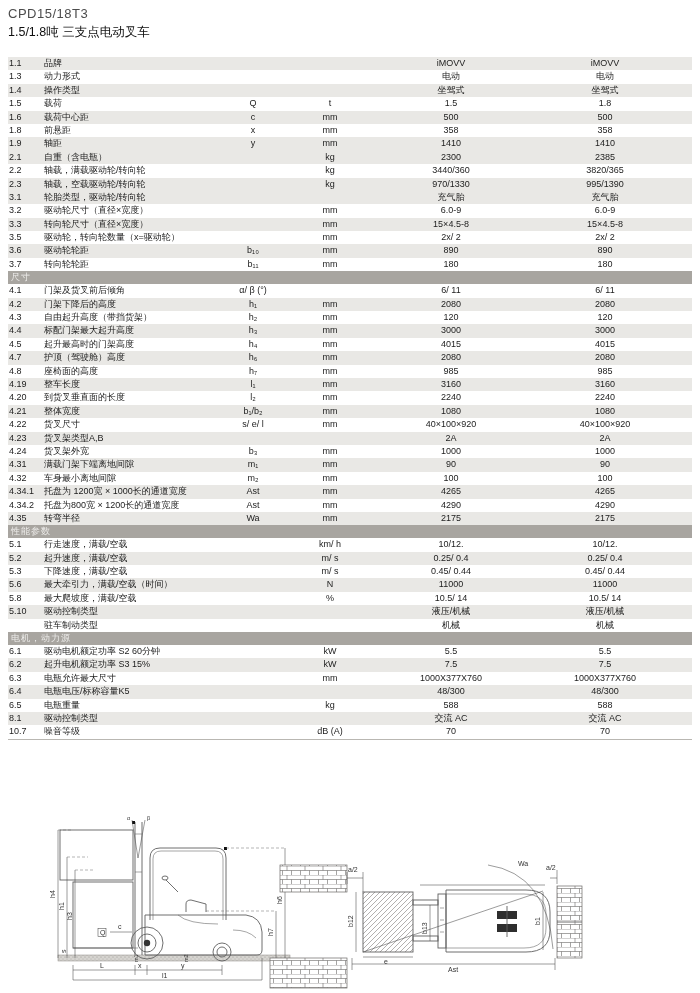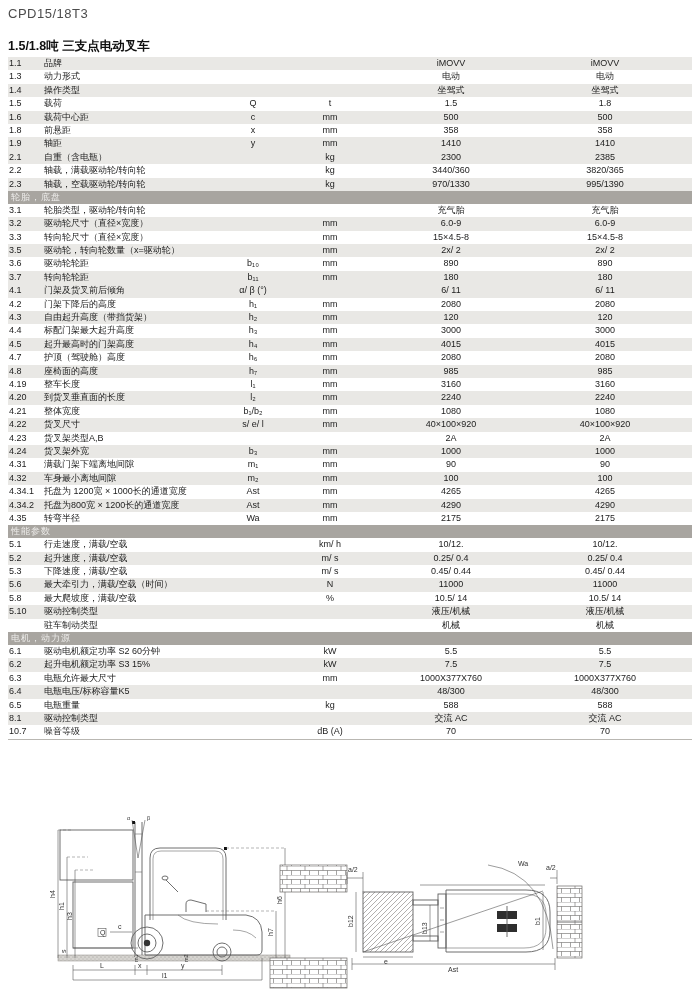--- a/index.html
+++ b/index.html
@@ -3,21 +3,21 @@
 <meta charset="utf-8">
 <style>
   html,body{margin:0;padding:0;}
   body{
     width:700px;height:993px;position:relative;background:#ffffff;
     font-family:"Liberation Sans","DejaVu Sans",sans-serif;color:#1c1c1c;
     overflow:hidden;
   }
   .header{position:absolute;left:8px;top:4px;}
   .model{font-size:13px;color:#4c4c4c;letter-spacing:.5px;line-height:19px;}
-  .subtitle{font-size:12.5px;font-weight:bold;color:#0f0f0f;margin-top:15px;}
+  .subtitle{font-size:12.5px;font-weight:normal;color:#0f0f0f;margin-top:1px;}
   .spec-table{position:absolute;left:8px;top:57px;width:684px;border-bottom:1px solid #b9b7b2;}
   .bar{
     height:13px;line-height:13px;background:#a8a5a0;color:#eeedeb;
     font-size:9px;padding-left:3px;letter-spacing:1px;
   }
   .row{
     display:grid;grid-template-columns:30px 180px 70px 84px 158px 150px;
     height:13.4px;line-height:13.5px;font-size:9px;white-space:nowrap;
   }
   .section .row:nth-child(odd){background:#e9e8e5;}
@@ -121,21 +121,20 @@
       <div class="row">
         <div class="cell no">2.3</div>
         <div class="cell desc">轴载，空载驱动轮/转向轮</div>
         <div class="cell sym"></div>
         <div class="cell unit">kg</div>
         <div class="cell v1">970/1330</div>
         <div class="cell v2">995/1390</div>
       </div>
     </div>
     <div class="section">
-      <div class="bar">轮胎，底盘</div>
       <div class="row">
         <div class="cell no">3.1</div>
         <div class="cell desc">轮胎类型，驱动轮/转向轮</div>
         <div class="cell sym"></div>
         <div class="cell unit"></div>
         <div class="cell v1">充气胎</div>
         <div class="cell v2">充气胎</div>
       </div>
       <div class="row">
         <div class="cell no">3.2</div>
@@ -172,20 +171,21 @@
       <div class="row">
         <div class="cell no">3.7</div>
         <div class="cell desc">转向轮轮距</div>
         <div class="cell sym">b₁₁</div>
         <div class="cell unit">mm</div>
         <div class="cell v1">180</div>
         <div class="cell v2">180</div>
       </div>
     </div>
     <div class="section">
+      <div class="bar">尺寸</div>
       <div class="row">
         <div class="cell no">4.1</div>
         <div class="cell desc">门架及货叉前后倾角</div>
         <div class="cell sym">α/ β (°)</div>
         <div class="cell unit"></div>
         <div class="cell v1">6/ 11</div>
         <div class="cell v2">6/ 11</div>
       </div>
       <div class="row">
         <div class="cell no">4.2</div>

